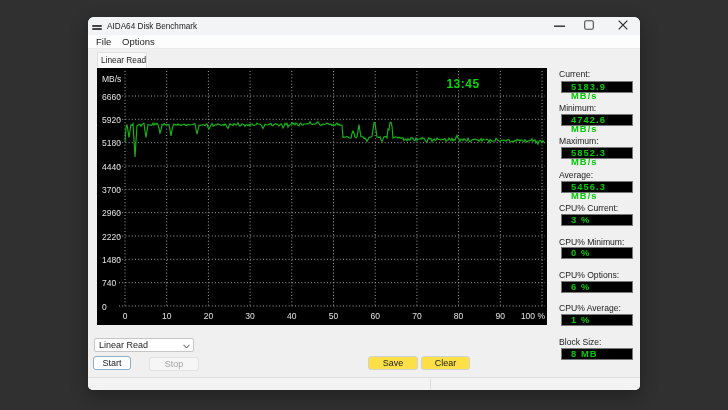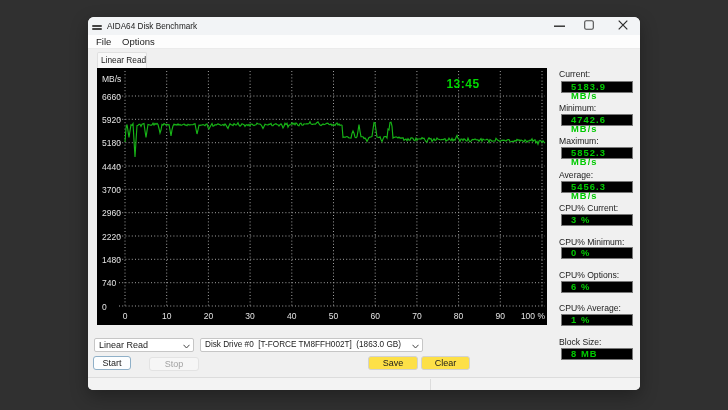--- a/index.html
+++ b/index.html
@@ -113,23 +113,19 @@
     <div class="plabel" style="top:253px">CPU% Options:</div>
 <div class="pbox" style="top:264px">6 %</div>
     <div class="plabel" style="top:286px">CPU% Average:</div>
 <div class="pbox" style="top:297px">1 %</div>
     <div class="plabel" style="top:320px">Block Size:</div>
 <div class="pbox" style="top:331px">8 MB</div>
   <div class="combo" style="left:6px;top:321px;width:100px;">Linear Read
     <svg width="7" height="5" viewBox="0 0 7 5">
         <path d="M0.5 0.8 L3.5 4 L6.5 0.8" fill="none" stroke="#444" stroke-width="1"></path>
       </svg></div>
-  <div class="combo" style="left:112px;top:321px;width:223px;font-size:8.2px;">Disk Drive #0&nbsp; [T-FORCE TM8FFH002T]&nbsp; (1863.0 GB)
-    <svg width="7" height="5" viewBox="0 0 7 5">
-        <path d="M0.5 0.8 L3.5 4 L6.5 0.8" fill="none" stroke="#444" stroke-width="1"></path>
-      </svg></div>
   <div class="btn" style="left:5px;top:339px;width:38px;border:1px solid #8fb0c8;background:#fcfeff;">Start</div>
   <div class="btn" style="left:61px;top:340px;width:50px;background:#f6f6f6;border-color:#e3e3e3;color:#a2a2a2;">Stop</div>
   <div class="btn" style="left:280px;top:339px;width:50px;">Save</div>
   <div class="btn" style="left:333px;top:339px;width:49px;">Clear</div>
   <div id="statusbar">
       <div></div>
     </div>
 </div>
 </body></html>

